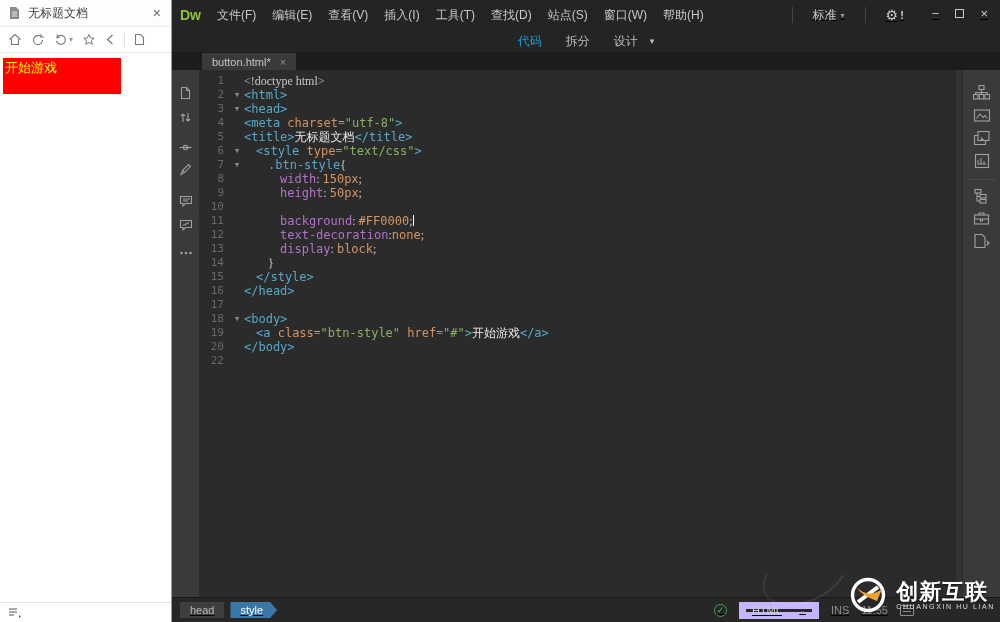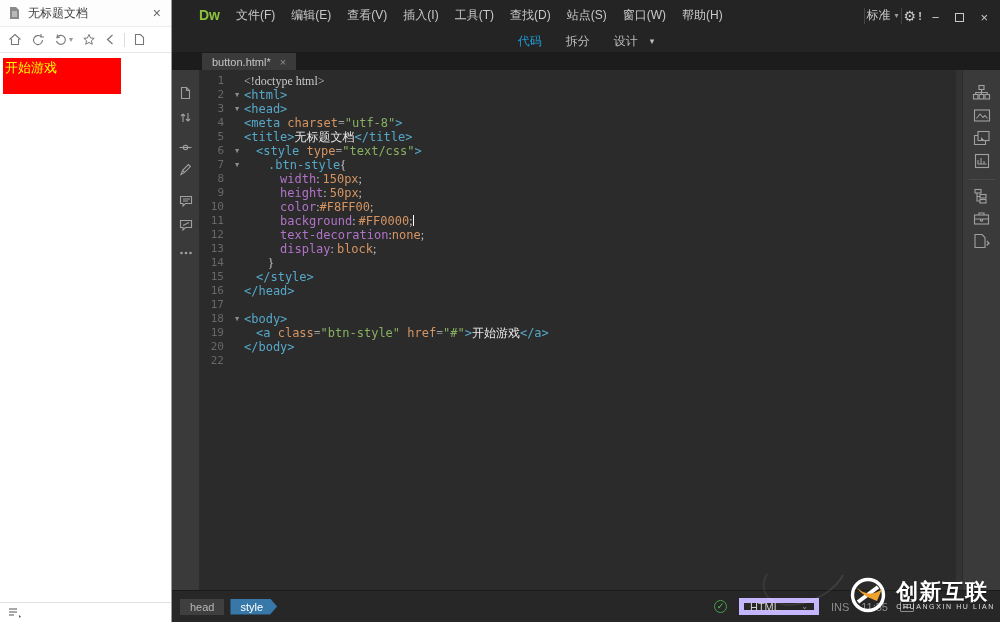--- a/index.html
+++ b/index.html
@@ -16,24 +16,24 @@
   .b-toolbar { height:26px; background:#fff; border-bottom:1px solid #e6e6e6; display:flex; align-items:center; gap:9px; padding:0 8px; color:#777; }
   .b-tool { font-size:14px; line-height:14px; color:#777; display:flex; align-items:center; }
   .b-tool .mini-caret { font-size:8px; color:#999; margin-left:1px; }
   .b-divider { width:1px; height:14px; background:#ddd; }
   .b-content { flex:1; background:#fff; position:relative; }
   .game-btn { display:block; margin:5px 0 0 3px; width:118px; height:36px; font-size:13px; text-decoration:none; line-height:17px; padding:1px 2px; }
   .b-statusbar { height:20px; background:#fff; border-top:1px solid #e0e0e0; display:flex; align-items:center; padding:0 8px; }
 
   
   .dw { position:absolute; left:172px; top:0; width:828px; height:622px; background:#2b2b2b; display:flex; flex-direction:column; }
-  .menubar { height:30px; background:#242424; display:flex; align-items:center; padding:0 8px 0 19px; }
+  .menubar { height:30px; background:#242424; display:flex; align-items:center; padding:0 8px 0 0; }
   .dw-logo { font-weight:bold; font-size:14px; color:#8ac33e; padding:0 8px; letter-spacing:0; }
   .menu-item { font-size:12px; color:#c9c9c9; padding:0 8px; white-space:nowrap; }
-  .mb-right { margin-left:auto; display:flex; align-items:flex-end; gap:2px; }
+  .mb-right { margin-left:auto; display:flex; align-items:flex-start; gap:20px;text-decoration:underline; }
   .vdiv { width:1px; height:16px; background:#454545; }
   .workspace { display:flex; align-items:center; gap:4px; font-size:12px; color:#c9c9c9; }
   .workspace .caret { font-size:8px; color:#999; }
   .gear-wrap { display:flex; align-items:center; gap:2px; color:#c9c9c9; }
   .gear { font-size:14px; }
   .gear-excl { font-size:11px; font-weight:bold; }
   .winbtns { display:flex; align-items:center; gap:16px; margin-left:8px; padding-right:4px; }
   .winbtn { color:#c9c9c9; font-size:13px; line-height:13px; }
   .winbtn .sq { display:inline-block; width:9px; height:9px; border:1px solid #c9c9c9; }
 
@@ -63,26 +63,26 @@
   .c-prp { color:#b173c9; }
   .c-pln { color:#c8c8c8;font-family:Liberation Serif, serif; }
   .c-txt { color:#e8e8e8; }
   .caret-bar { display:inline-block; width:1px; height:11px; background:#fff; vertical-align:-1px; }
   .v-scroll { position:absolute; right:0; top:0; bottom:0; width:6px; background:#333; }
 
   .right-strip { width:38px; background:#3a3a3a; border-left:1px solid #2c2c2c; display:flex; flex-direction:column; align-items:center; padding-top:14px; }
   .rs-icon { margin-bottom:7px; }
   .rs-sep { width:26px; border-top:1px solid #4a4a4a; margin:3px 0 8px; }
 
-  .statusbar { height:32px; background:#272727; border-top:1px solid #1a1a1a; display:flex; align-items:center; padding:0 8px; }
+  .statusbar { height:25px; background:#272727; border-top:1px solid #1a1a1a; display:flex; align-items:center; padding:0 8px;text-decoration:underline; }
   .tag-chip { font-size:11px; padding:2px 10px; color:#b8b8b8; background:#3f3f3f; }
   .tag-chip.sel { background:#3878a8; color:#fff; margin-left:6px; clip-path:polygon(0 0, calc(100% - 7px) 0, 100% 50%, calc(100% - 7px) 100%, 0 100%); padding-right:14px; }
   .sb-right { margin-left:auto; display:flex; align-items:center; gap:12px; margin-right:78px; }
   .ok-circle { width:13px; height:13px; border-radius:50%; border:1px solid #44a04c; color:#5bbf63; font-size:9px; line-height:11px; text-align:center; }
-  .syntax-select { width:80px; height:17px; border:5px solid #c4b5fd; display:flex; align-items:center; justify-content:space-between; padding:0 6px; font-size:11px; color:#cfcfcf; }
+  .syntax-select { width:80px; height:17px; border:7px solid #c4b5fd; display:flex; align-items:center; justify-content:space-between; padding:0 6px; font-size:11px; color:#cfcfcf; }
   .syntax-select .caret { font-size:8px; color:#999; }
   .sb-dim { font-size:11px; color:#8d8d8d; }
   .kbd-icon { width:14px; height:11px; border:1px solid #8d8d8d; border-radius:1px; position:relative; }
   .kbd-icon:before { content:""; position:absolute; left:2px; top:2px; right:2px; height:1px; background:#8d8d8d; box-shadow:0 3px 0 #8d8d8d; }
 
   
   .watermark { position:absolute; right:5px; bottom:7px; display:flex; align-items:center; gap:8px; z-index:20; }
   .wm-text { display:flex; flex-direction:column; align-items:flex-start; }
   .wm-brand { font-size:22px; font-weight:bold; color:#fff; line-height:23px; letter-spacing:1px; text-shadow:0 1px 2px rgba(0,0,0,.6); }
   .wm-sub { font-size:7px; color:#eee; letter-spacing:1.6px; opacity:.9; }
@@ -270,21 +270,20 @@
               <span class="codetxt"><span class="c-pln">            </span><span class="c-prp">width</span><span class="c-pln">: </span><span class="c-val">150px</span><span class="c-pln">;</span></span>
             </div>
             <div class="cl">
               <span class="ln">9</span>
               <span class="fold"></span>
               <span class="codetxt"><span class="c-pln">            </span><span class="c-prp">height</span><span class="c-pln">: </span><span class="c-val">50px</span><span class="c-pln">;</span></span>
             </div>
             <div class="cl">
               <span class="ln">10</span>
               <span class="fold"></span>
-              <span class="codetxt"><span class="c-pln">            </span><span class="c-prp">color</span><span class="c-pln">:</span><span class="c-val">#F8FF00</span><span class="c-pln">;</span></span>
             </div>
             <div class="cl">
               <span class="ln">11</span>
               <span class="fold"></span>
               <span class="codetxt"><span class="c-pln">            </span><span class="c-prp">background</span><span class="c-pln">: </span><span class="c-val">#FF0000</span><span class="c-pln">;</span><span class="caret-bar"></span></span>
             </div>
             <div class="cl">
               <span class="ln">12</span>
               <span class="fold"></span>
               <span class="codetxt"><span class="c-pln">            </span><span class="c-prp">text-decoration</span><span class="c-pln">:</span><span class="c-val">none</span><span class="c-pln">;</span></span>

